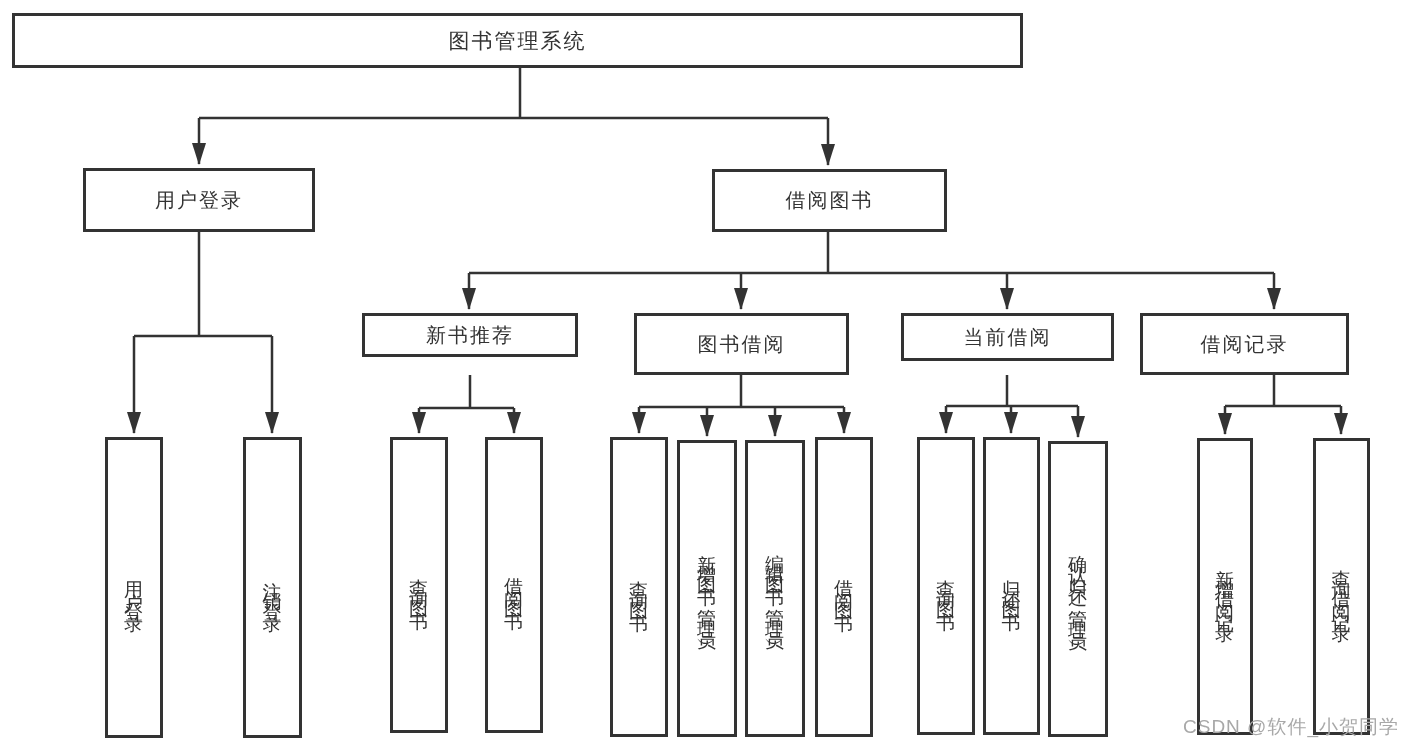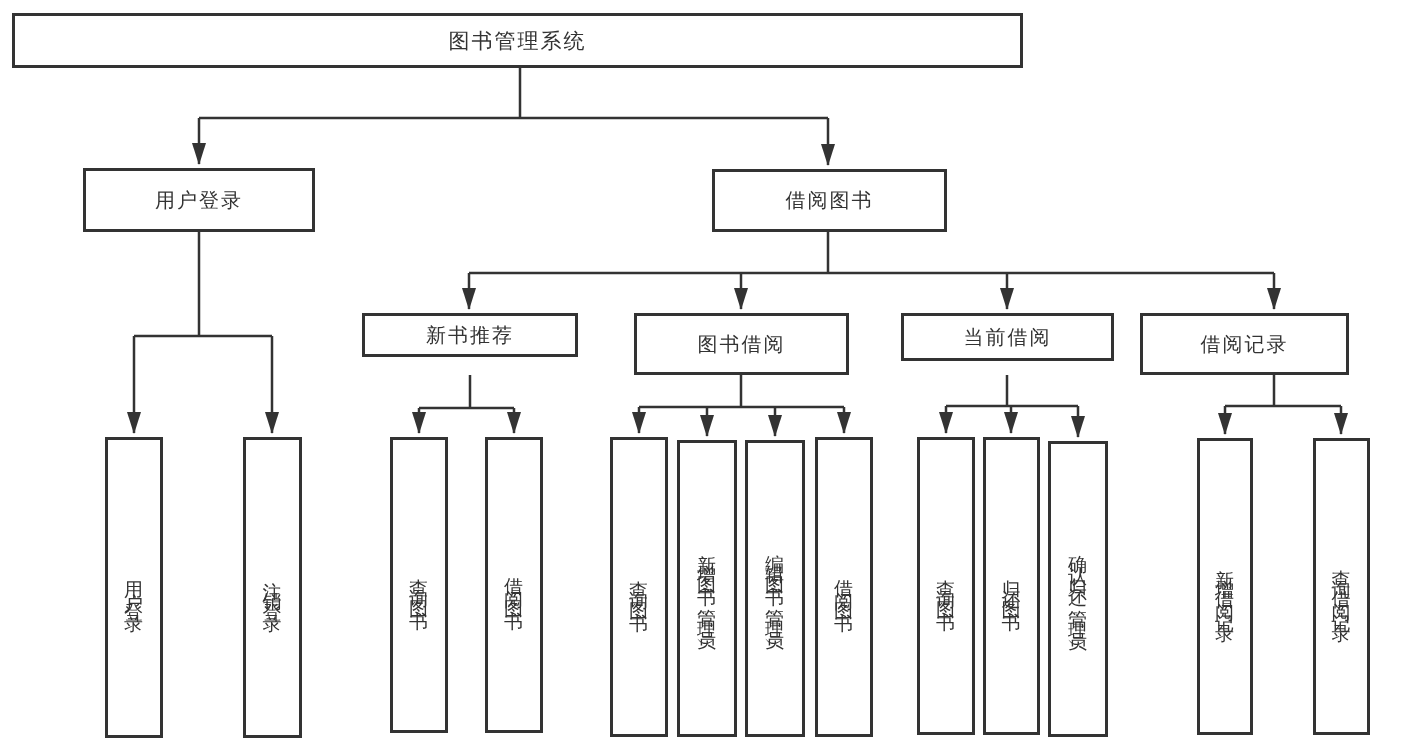--- a/index.html
+++ b/index.html
@@ -92,14 +92,15 @@
   <div class="node v" style="left:745px;top:440px;width:60px;height:297px">编辑图书（管理员）</div>
   <div class="node v" style="left:815px;top:437px;width:58px;height:300px">借阅图书</div>
 
   <div class="node v" style="left:917px;top:437px;width:58px;height:298px">查询图书</div>
   <div class="node v" style="left:983px;top:437px;width:57px;height:298px">归还图书</div>
   <div class="node v" style="left:1048px;top:441px;width:60px;height:296px">确认归还（管理员）</div>
 
   <div class="node v" style="left:1197px;top:438px;width:56px;height:297px">新增借阅记录</div>
   <div class="node v" style="left:1313px;top:438px;width:57px;height:297px">查询借阅记录</div>
 
+  <div class="wm">CSDN @软件_小贺同学</div>
 
 </div>
 
 </body></html>

